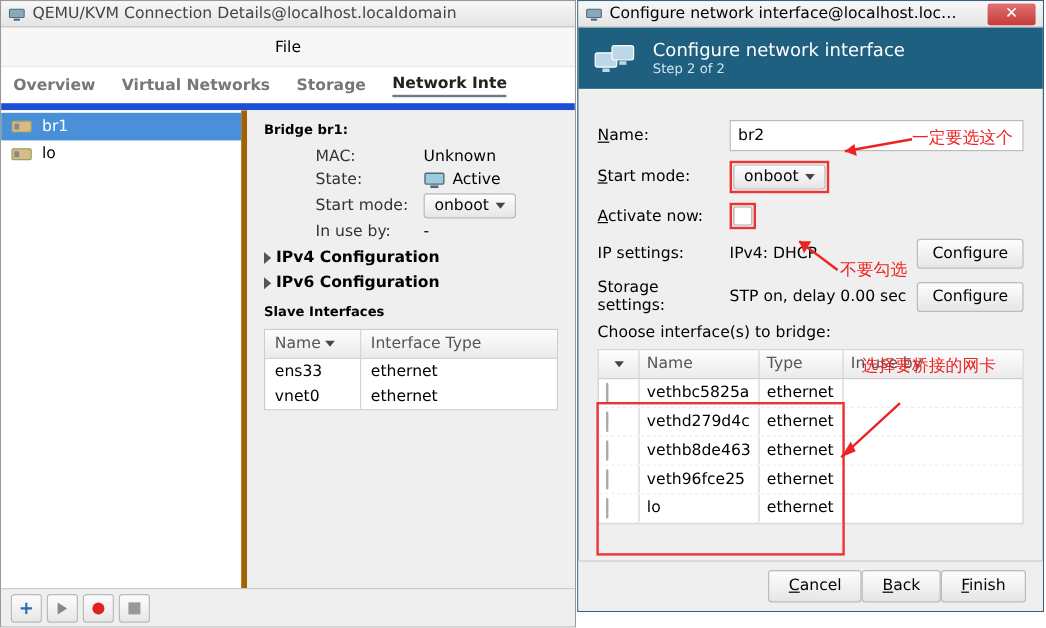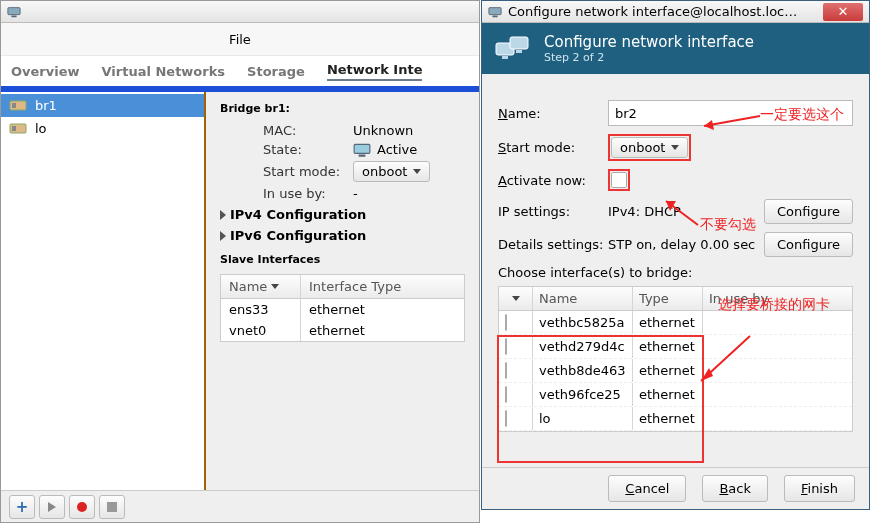--- a/index.html
+++ b/index.html
@@ -8,21 +8,21 @@
   
   .main-window { position: absolute; left: 0; top: 0; width: 480px; height: 523px; border: 1px solid #999; background: #efefef; }
   .titlebar { height: 22px; background: linear-gradient(to bottom, #f8f8f8, #e4e4e4); border-bottom: 1px solid #bbb; display: flex; align-items: center; padding: 0 6px; gap: 6px; color: #444; }
   .titlebar-icon { width: 14px; height: 14px; display: inline-flex; }
   .menubar { height: 24px; display: flex; align-items: center; padding: 16px 10px; background: #f7f7f7; border-bottom: 1px solid #e8e8e8; justify-content: center; }
   .menubar .menu-item { padding: 2px 8px; }
   .tabstrip { height: 36px; display: flex; align-items: center; padding: 0 10px; gap: 22px; background: #fff; border-bottom: 6px solid #1d4ed8; }
   .tab { color: #777; font-weight: bold; }
   .tab.active { color: #222; border-bottom: 2px solid #6c7b8a; padding-bottom: 2px; }
   .main-body { display: flex; height: calc(100% - 22px - 24px - 36px - 32px); background: #fff; }
-  .sidebar { width: 205px; border-right: 2px solid #a16207; background: #fff; padding-top: 2px; }
+  .sidebar { width: 205px; border-right: 5px solid #a16207; background: #fff; padding-top: 2px; }
   .side-row { display: flex; align-items: center; gap: 8px; padding: 4px 8px; }
   .side-row.selected { background: #4a90d9; color: #fff; }
   .nic-icon { width: 18px; height: 14px; display: inline-flex; }
   .detail { flex: 1; padding: 8px 14px; background: #efefef; overflow: hidden; }
   .detail h3 { font-size: 11px; font-weight: bold; margin: 2px 0 8px; }
   .kv { display: flex; align-items: center; margin: 4px 0; }
   .kv .k { width: 90px; color: #333; margin-left: 43px; }
   .kv .v { flex: 1; }
   .dropdown { display: inline-flex; align-items: center; border: 1px solid #bbb; background: linear-gradient(to bottom,#fdfdfd,#e6e6e6); border-radius: 3px; padding: 2px 8px; gap: 6px; }
   .caret { width: 0; height: 0; border-left: 4px solid transparent; border-right: 4px solid transparent; border-top: 5px solid #444; }
@@ -39,21 +39,21 @@
   .btn-sq { width: 26px; height: 24px; border: 1px solid #bbb; border-radius: 3px; background: linear-gradient(to bottom,#fdfdfd,#e6e6e6); display: inline-flex; align-items: center; justify-content: center; }
   .plus { color: #2b6cb0; font-weight: bold; font-size: 15px; }
   .play { width: 0; height: 0; border-top: 5px solid transparent; border-bottom: 5px solid transparent; border-left: 8px solid #888; }
   .rec { width: 10px; height: 10px; border-radius: 50%; background: #d22; }
   .stop { width: 10px; height: 10px; background: #999; }
   
   
   .dialog { position: absolute; left: 481px; top: 0; width: 389px; height: 510px; border: 1px solid #3b5f7e; background: #efefef; }
   .dlg-tb { height: 22px; background: linear-gradient(to bottom,#f8f8f8,#e4e4e4); border-bottom: 1px solid #bbb; display: flex; align-items: center; padding: 0 6px; gap: 6px; }
   .dlg-tb .close { margin-left: auto; width: 40px; height: 18px; background: linear-gradient(to bottom,#e07070,#c83b3b); border-radius: 2px; display: inline-flex; align-items: center; justify-content: center; color: #fff; font-weight: bold; font-size: 11px; }
-  .dlg-header { background: #1f6080; color: #fff; padding: 10px 12px; display: flex; align-items: flex-start; gap: 12px; }
+  .dlg-header { background: #1f6080; color: #fff; padding: 10px 12px; display: flex; align-items: flex-end; gap: 12px; }
   .dlg-header-icon { width: 38px; height: 30px; display: inline-flex; }
   .dlg-header .ttl { font-size: 15px; }
   .dlg-header .sub { font-size: 11px; color: #cfe4ef; }
   .dlg-body { padding: 18px 16px 6px; }
   .form-row { display: flex; align-items: center; margin: 8px 0; }
   .form-row .lbl { width: 110px; }
   .form-row .lbl .ul { text-decoration: underline; }
   .textfield { flex: 1; border: 1px solid #bbb; background: #fff; padding: 4px 6px; height: 26px; }
   .cfg-btn { border: 1px solid #bbb; border-radius: 3px; background: linear-gradient(to bottom,#fdfdfd,#e6e6e6); padding: 4px 12px; }
   .checkbox { width: 16px; height: 16px; border: 1px solid #aaa; background: #fff; border-radius: 2px; }
@@ -62,37 +62,38 @@
   .iface-table { border: 1px solid #ccc; background: #fff; }
   .iface-table .hdr { display: flex; background: linear-gradient(to bottom,#fdfdfd,#ebebeb); border-bottom: 1px solid #ccc; }
   .iface-table .hdr > div { padding: 4px 6px; color: #555; display: flex; align-items: center; gap: 4px; }
   .ic-check { width: 34px; border-right: 1px solid #d5d5d5; justify-content: center; }
   .ic-name { width: 100px; border-right: 1px solid #d5d5d5; }
   .ic-type { width: 70px; border-right: 1px solid #d5d5d5; }
   .ic-inuse { flex: 1; }
   .iface-table .row { display: flex; border-bottom: 1px dashed #eee; }
   .iface-table .row > div { padding: 4px 6px; }
   .iface-red-overlay { position: absolute; border: 2px solid #e33; pointer-events: none; }
-  .dlg-footer { position: absolute; left: 0; right: 0; bottom: 0; height: 42px; border-top: 1px solid #ccc; display: flex; justify-content: flex-end; align-items: center; gap: 16px; padding: 0 14px; background: #efefef; }
+  .dlg-footer { position: absolute; left: 0; right: 0; bottom: 0; height: 42px; border-top: 1px solid #ccc; display: flex; justify-content: flex-end; align-items: center; padding: 0 14px; background: #efefef; }
   .dlg-footer .btn { border: 1px solid #bbb; border-radius: 3px; background: linear-gradient(to bottom,#fdfdfd,#e6e6e6); padding: 5px 16px; }
   .annotation { position: absolute; color: #e22; font-size: 14px; pointer-events: none; }
   .arrow-svg { position: absolute; pointer-events: none; }
   .mon-icon { width: 18px; height: 14px; display: inline-flex; }
 </style>
 </head>
 <body>
 
 <div class="main-window">
   <div class="titlebar">
     <span class="titlebar-icon">
       <svg viewBox="0 0 16 12">
           <rect x="1" y="1" width="14" height="8" rx="1" fill="#8ab" stroke="#567"></rect>
           <rect x="5" y="10" width="6" height="2" fill="#567"></rect>
         </svg>
     </span>
+    <span>QEMU/KVM Connection Details@localhost.localdomain</span>
   </div>
   <div class="menubar">
     <span class="menu-item">File</span>
   </div>
   <div class="tabstrip">
     <span class="tab">Overview</span>
     <span class="tab">Virtual Networks</span>
     <span class="tab">Storage</span>
     <span class="tab active">Network Inte</span>
   </div>
@@ -236,21 +237,21 @@
       <span class="red-box">
           <span class="checkbox"></span>
         </span>
     </div>
     <div class="form-row">
       <span class="lbl">IP settings:</span>
       <span style="flex:1">IPv4: DHCP</span>
       <span class="cfg-btn">Configure</span>
     </div>
     <div class="form-row">
-      <span class="lbl">Details settings:</span>
+      <span class="lbl">Storage settings:</span>
       <span style="flex:1">STP on, delay 0.00 sec</span>
       <span class="cfg-btn">Configure</span>
     </div>
     <div class="choose-label">Choose interface(s) to bridge:</div>
     <div class="iface-table" style="position:relative;">
       <div class="hdr">
         <div class="ic-check">
             <span class="caret"></span>
           </div>
         <div class="ic-name">Name</div>

